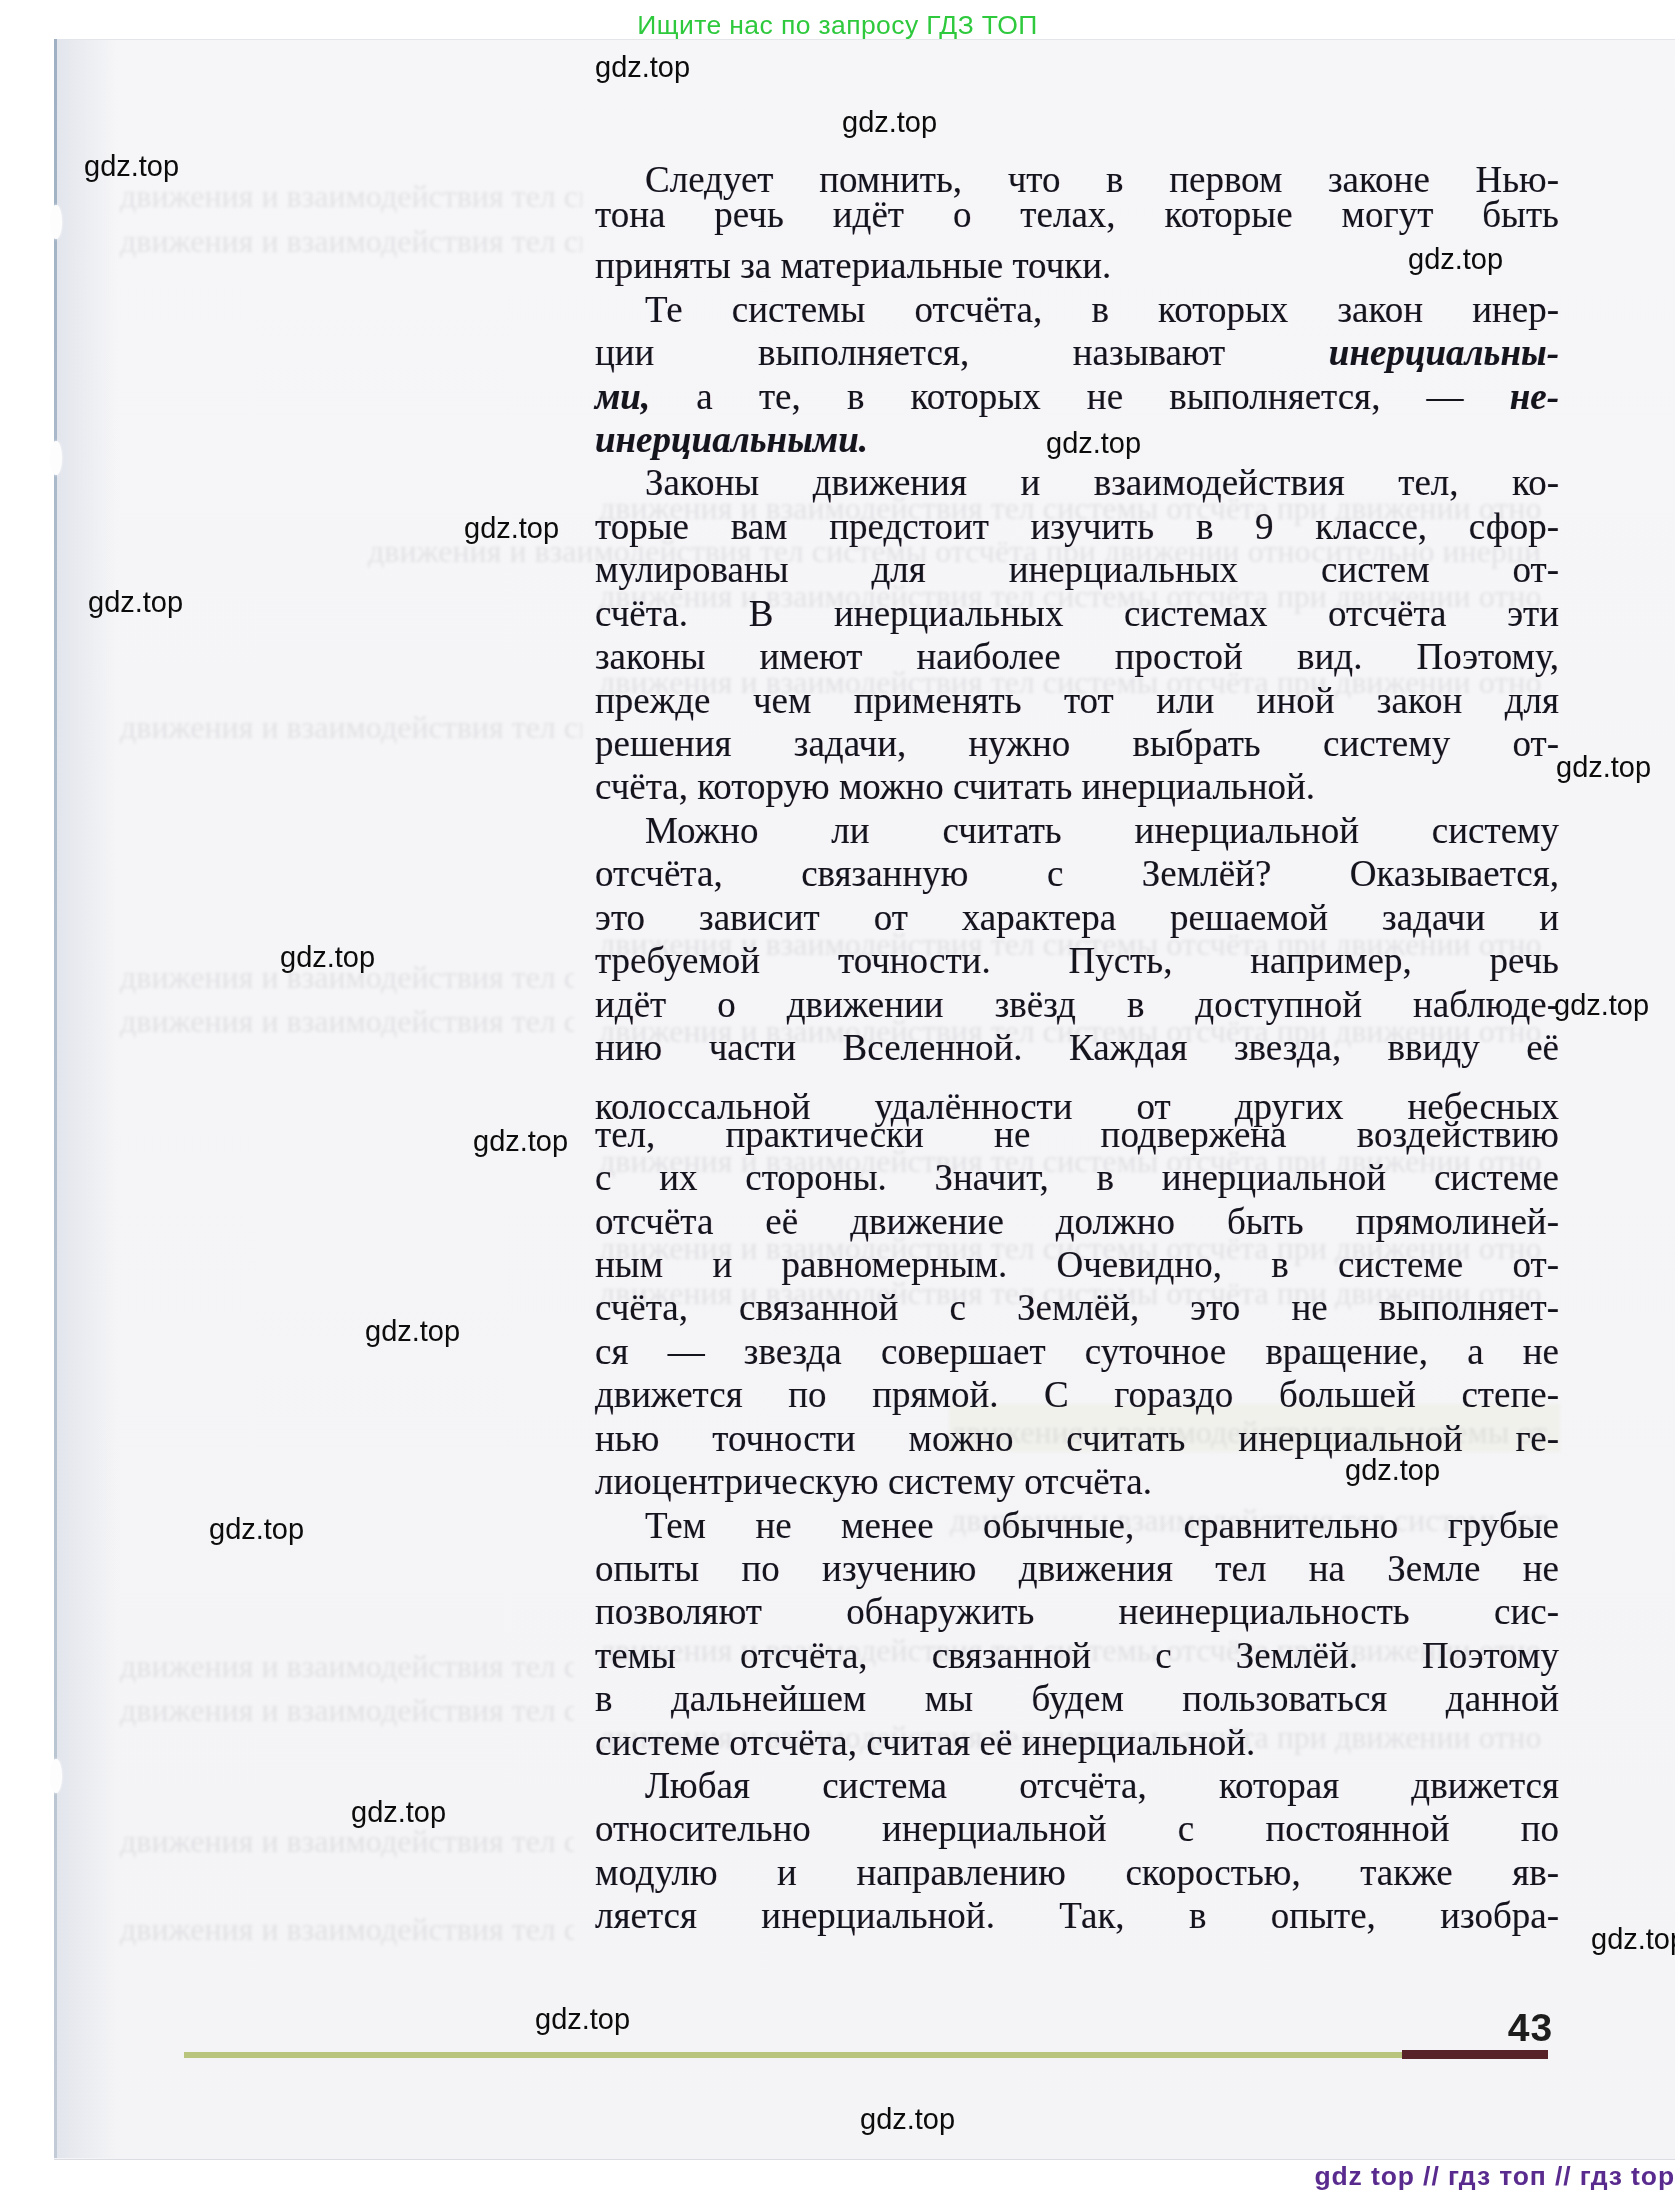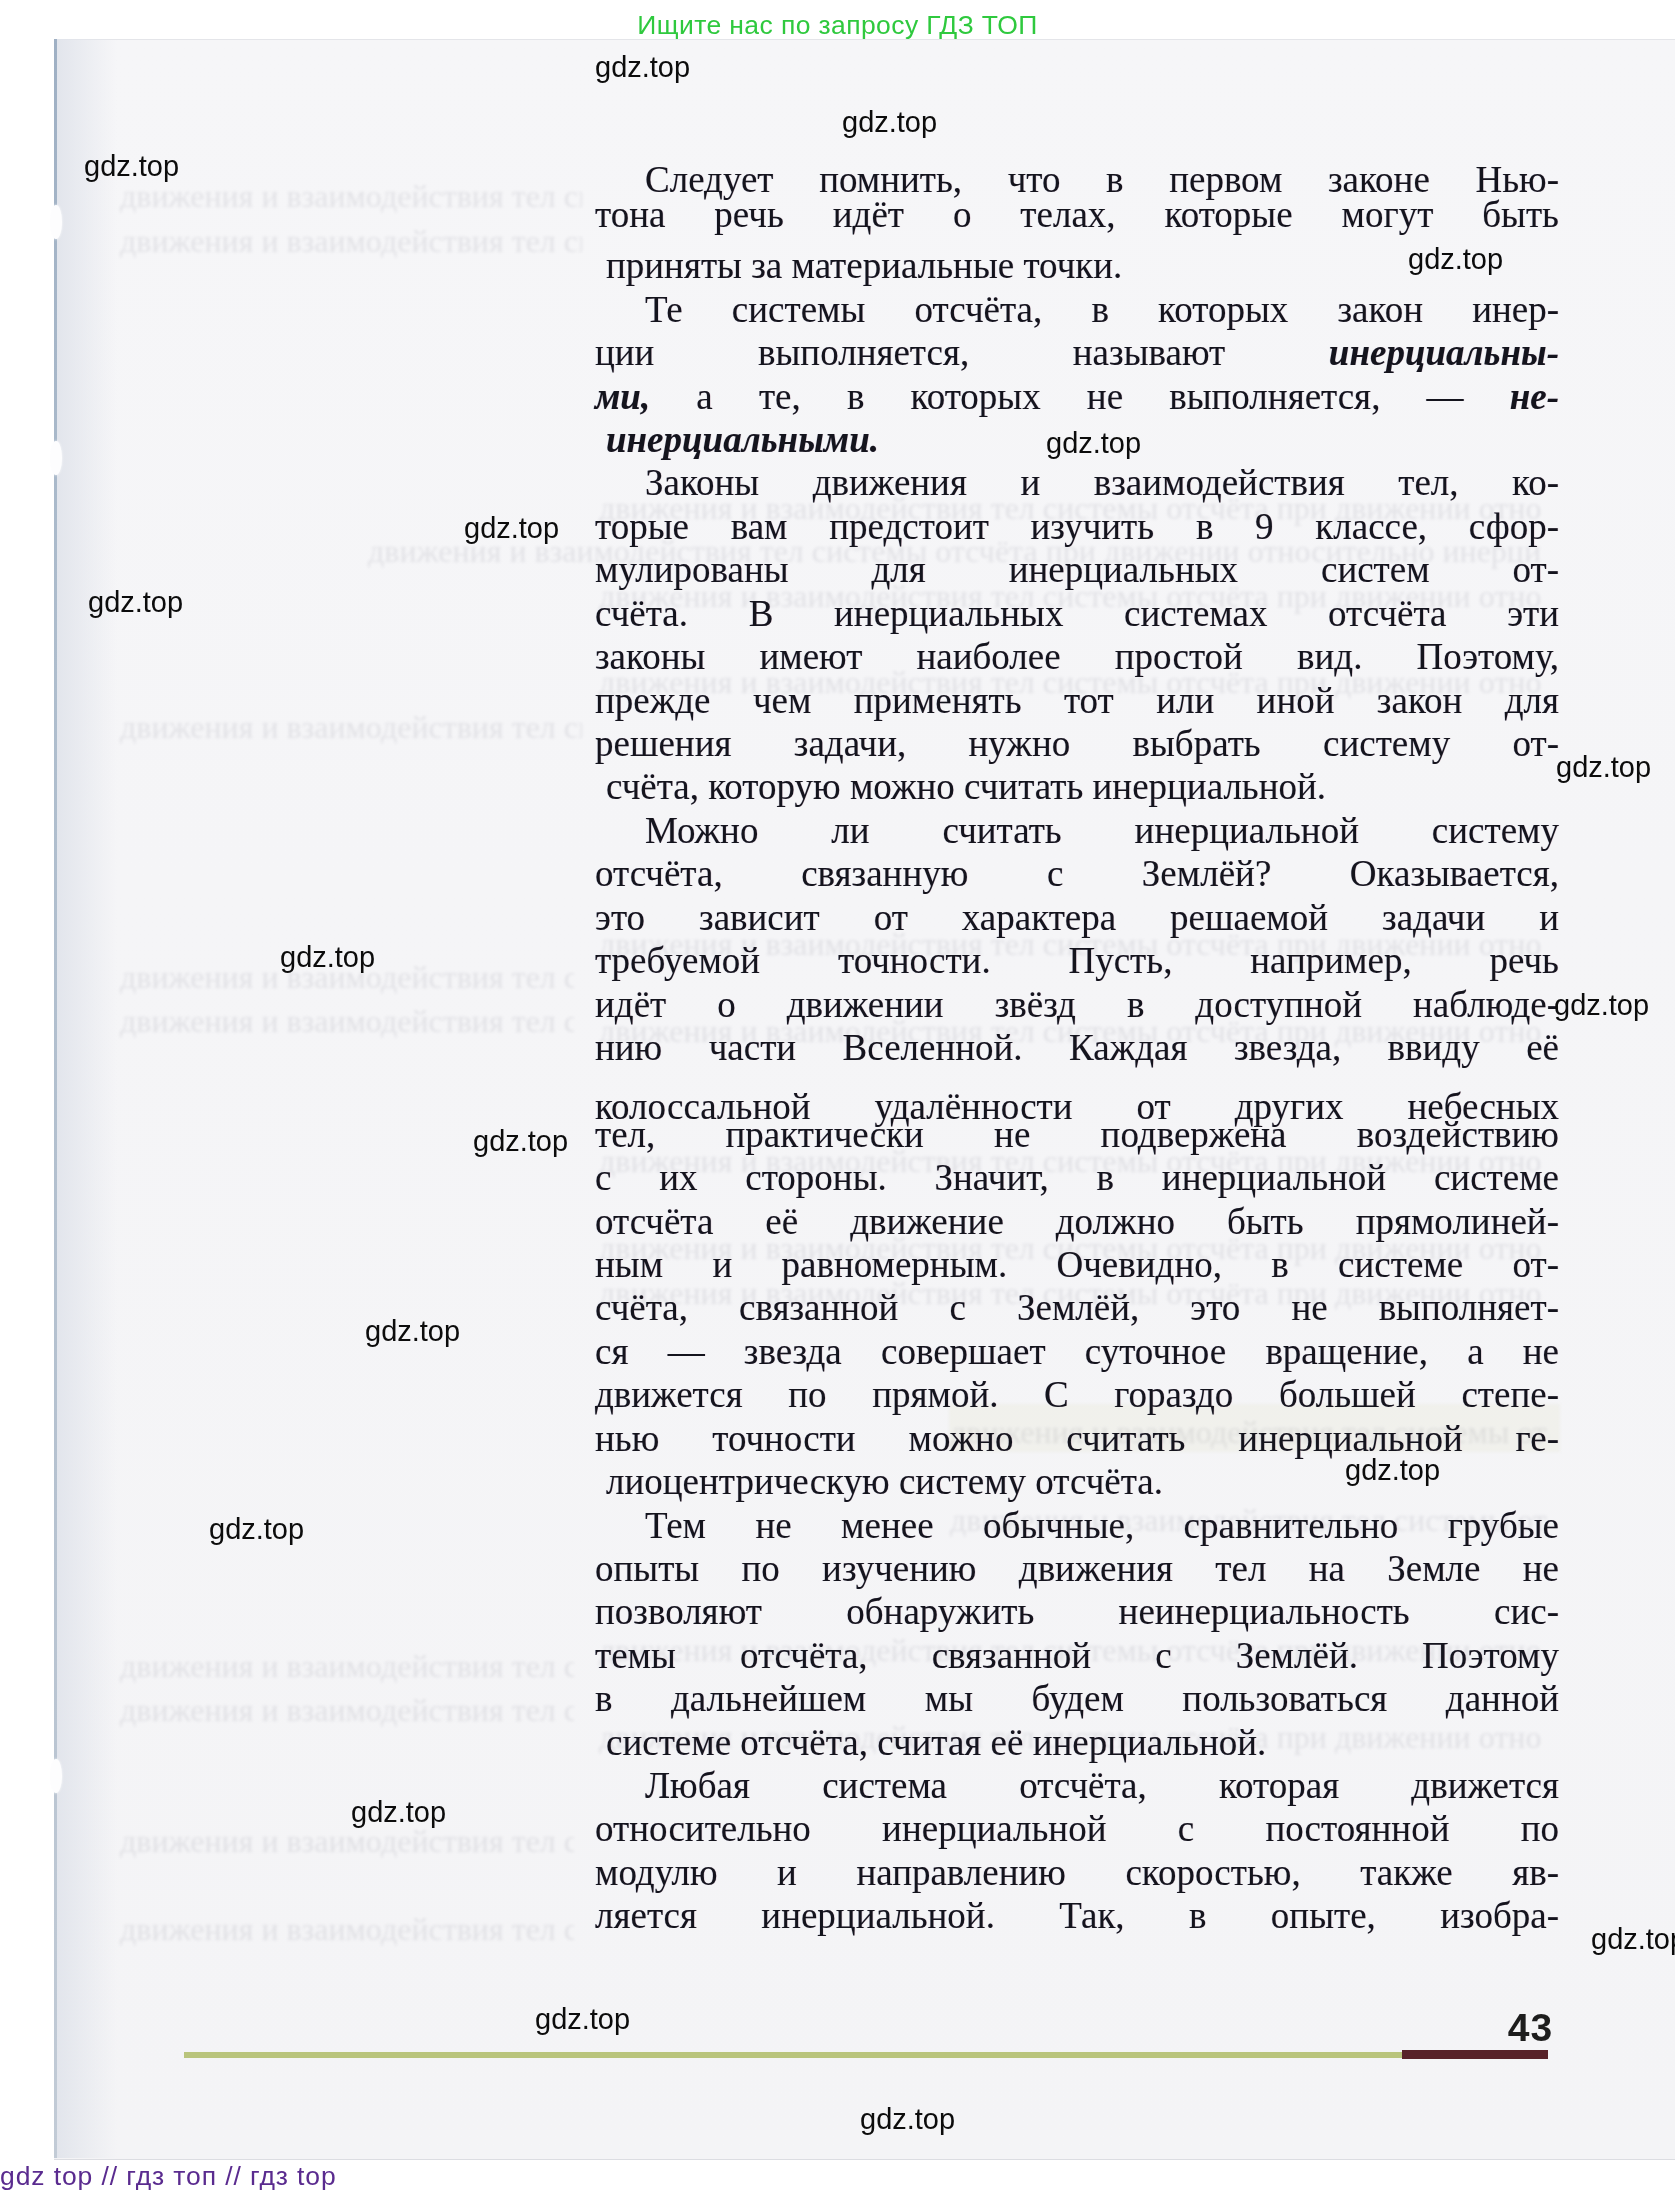--- a/index.html
+++ b/index.html
@@ -32,44 +32,44 @@
   }
   
   .promo-header {
     position:absolute; top:10.3px; left:0; width:100%;
     text-align:center;
     font-family:"Liberation Sans", sans-serif;
     font-size:26.5px; letter-spacing:0.4px;
   }
   .promo-footer {
     position:absolute; top:2161px; left:0; width:100%;
-    text-align:left;
-    font-family:"Liberation Sans", sans-serif;
-    font-size:26.5px; font-weight:400; letter-spacing:0.9px;
+    text-align:right;
+    font-family:"Liberation Sans", sans-serif;
+    font-size:26.5px; font-weight:700; letter-spacing:0.9px;
   }
   
   .wm {
     position:absolute;
     font-family:"Liberation Sans", sans-serif;
     font-size:29px; color:#0c0c0c;
     white-space:nowrap;
   }
   
   .text-block { position:absolute; left:0; top:0; width:100%; height:100%; }
   .line {
     position:absolute; left:595px; width:964px; height:44px;
     line-height:44px; font-size:37px;
     color:#14141d;
     text-align:justify; text-align-last:justify;
     text-shadow:0.5px 0 rgba(140,30,70,0.18), -0.5px 0 rgba(30,60,130,0.18);
     white-space:normal;
     box-sizing:border-box;
   }
   .line.indent { padding-left:50px; }
-  .line.end { text-align:left; text-align-last:left; width:auto; max-width:964px;margin-left:11px; }
+  .line.end { text-align:left; text-align-last:left; width:auto; max-width:964px; }
   .line .bi { font-weight:700; font-style:italic; }
   .line .it { font-style:italic; }
   
   .page-number {
     position:absolute; left:1502px; top:2006px; width:51px;
     font-family:"Liberation Sans", sans-serif;
     font-size:39px; font-weight:700; color:#1d1d1d;
     text-align:right; letter-spacing:0.9px;
   }
   

